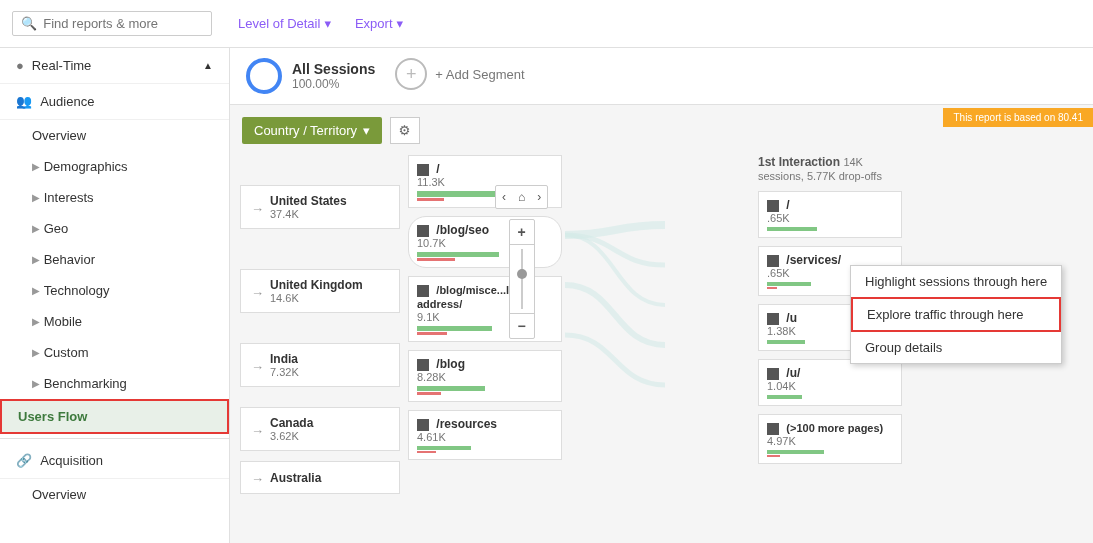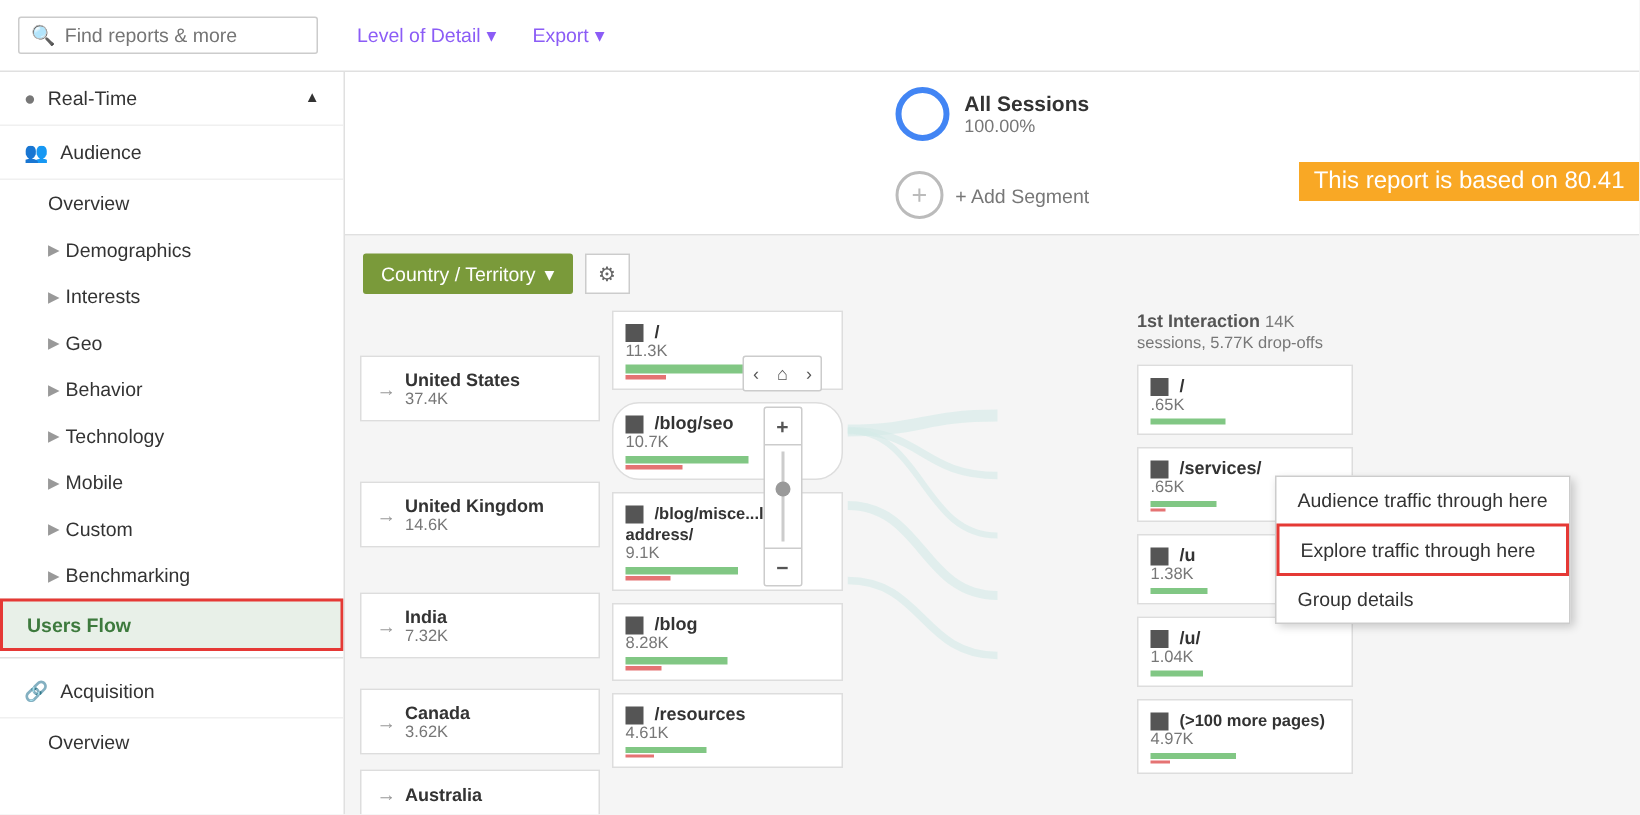--- a/index.html
+++ b/index.html
@@ -24,29 +24,29 @@
     .sidebar-item { display: flex; align-items: center; padding: 8px 16px; cursor: pointer; color: #333; font-size: 13px; }
     .sidebar-item.active { background: #e8f0e8; color: #3d7a3d; font-weight: bold; border: 2px solid #e53935; text-align: center; }
     .sidebar-item .arrow { font-size: 10px; color: #999; margin-right: 4px; }
     .sidebar-top-item { display: flex; align-items: center; padding: 10px 16px; cursor: pointer; font-size: 13px; border-bottom: 1px solid #f0f0f0; }
     .sidebar-top-item .icon { margin-right: 8px; color: #777; }
 
     
     .content-area { flex: 1; background: #f5f5f5; overflow: hidden; position: relative; }
 
     
-    .segment-bar { display: flex; align-items: center; background: #fff; padding: 10px 16px; border-bottom: 1px solid #e0e0e0; gap: 20px; flex-direction: column; }
+    .segment-bar { display: flex; align-items: flex-start; background: #fff; padding: 10px 16px; border-bottom: 1px solid #e0e0e0; gap: 20px; }
     .segment-item { display: flex; align-items: center; gap: 10px; }
     .segment-circle { width: 36px; height: 36px; border-radius: 50%; border: 4px solid #4285f4; display: flex; align-items: center; justify-content: center; }
     .segment-label { font-size: 14px; font-weight: bold; color: #333; }
     .segment-pct { font-size: 12px; color: #777; }
     .add-segment { display: flex; align-items: center; gap: 8px; color: #777; cursor: pointer; }
     .add-segment-circle { width: 32px; height: 32px; border-radius: 50%; border: 2px solid #bbb; display: flex; align-items: center; justify-content: center; color: #bbb; font-size: 18px; }
 
-    .report-notice { position: absolute; top: 60px; right: 0; background: #f9a825; color: #fff; font-size: 16px; padding: 4px 10px; }
+    .report-notice { position: absolute; top: 60px; right: 0; background: #f9a825; color: #fff; font-size: 10px; padding: 4px 10px; }
 
     
     .flow-container { position: relative; padding: 12px 0 0 12px; overflow: hidden; height: calc(100% - 56px); }
 
     .flow-toolbar { display: flex; align-items: center; gap: 8px; margin-bottom: 12px; }
     .country-dropdown { background: #7a9a3a; color: #fff; border: none; padding: 6px 12px; border-radius: 2px; cursor: pointer; display: flex; align-items: center; gap: 6px; font-size: 13px; }
     .gear-btn { background: #fff; border: 1px solid #ccc; padding: 5px 8px; cursor: pointer; color: #666; }
 
     .flow-nav { position: absolute; left: 265px; top: 80px; display: flex; flex-direction: column; align-items: center; gap: 6px; z-index: 10; }
     .nav-arrows { display: flex; align-items: center; gap: 0; border: 1px solid #ccc; background: #fff; border-radius: 2px; }
@@ -346,21 +346,21 @@
               <div style="font-size:11px;color:#777;">4.97K</div>
               <div style="height:4px;background:#81c784;margin-top:3px;width:45%;"></div>
               <div style="height:2px;background:#e57373;margin-top:1px;width:10%;"></div>
             </div>
           </div>
 
         </div>
 
         <div class="context-menu">
           <div class="context-menu-item">
-            <span>Audience traffic through here</span>
+            <span>Highlight sessions through here</span>
           </div>
           <div class="context-menu-item highlighted" style="border:2px solid #e53935;">
             <span>Explore traffic through here</span>
           </div>
           <div class="context-menu-item">
             <span>Group details</span>
           </div>
         </div>
 
       </div>

